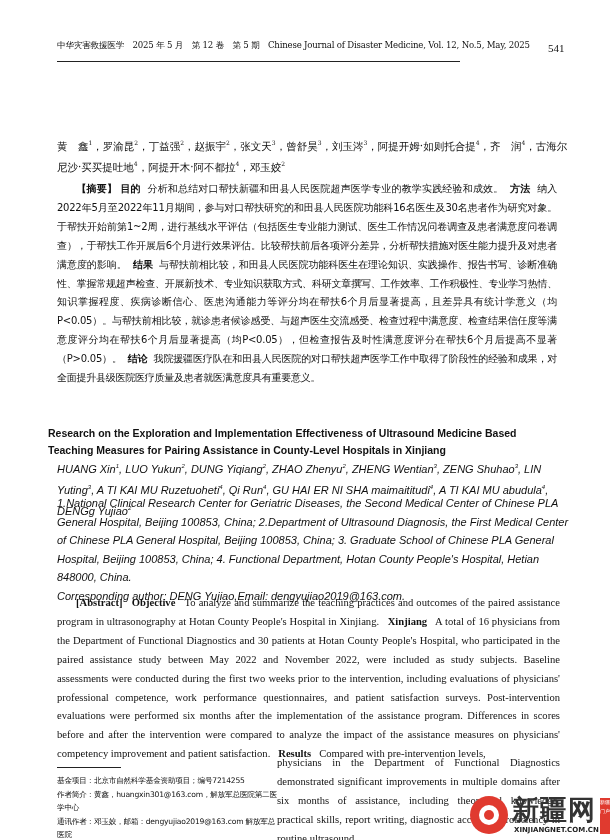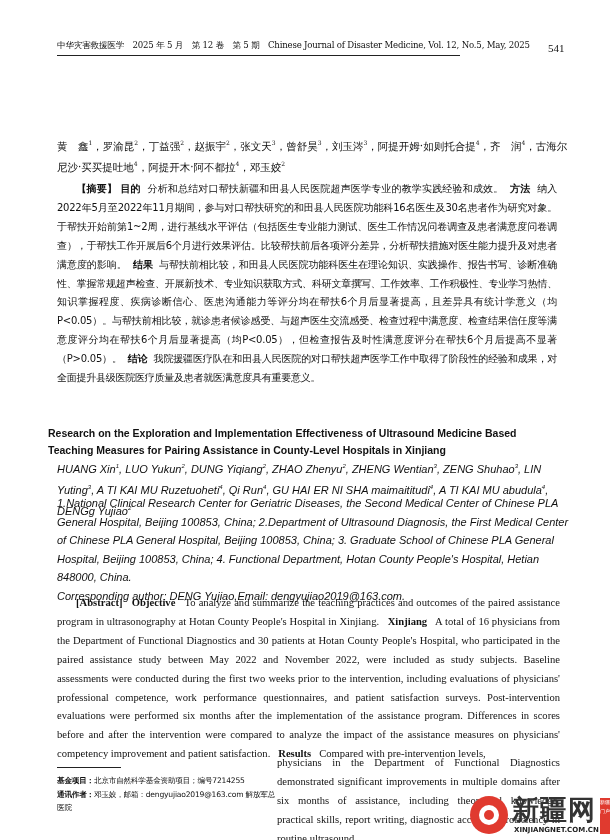--- a/index.html
+++ b/index.html
@@ -1,38 +1,38 @@
 <!DOCTYPE html>
 <html><head>
 <meta charset="utf-8">
 <style>
   html, body { margin:0; padding:0; background:#fff; }
   body { width:614px; height:840px; position:relative; overflow:hidden; color:#111; font-family:"DejaVu Serif", serif; }
   .page { position:absolute; left:0; top:0; width:614px; height:840px; }
-  .running-header { position:absolute; left:57px; top:40px; width:403px; font-size:8.6px; white-space:nowrap; border-bottom:1px solid #222; padding-bottom:3px; letter-spacing:-0.2px; }
+  .running-header { position:absolute; left:57px; top:40px; width:403px; font-size:8.6px; white-space:nowrap; border-bottom:1px solid #222; padding-bottom:9px; letter-spacing:-0.2px; }
   .page-number { position:absolute; left:548px; top:42px; font-size:11px; font-family:"Liberation Serif", serif; }
   .cn-title { position:absolute; left:57px; top:70px; width:510px; font-size:19.5px; font-weight:bold; line-height:29px; letter-spacing:0.2px; font-family:"DejaVu Serif", serif; }
   .cn-authors { position:absolute; left:57px; top:134px; width:520px; font-size:10.5px; line-height:18px; font-family:"DejaVu Serif", serif; }
   .cn-authors sup { font-size:6px; }
   .abstract-cn { position:absolute; left:57px; top:180px; width:500px; font-size:10px; line-height:18.9px; text-align:justify; font-family:"DejaVu Sans", sans-serif; letter-spacing:-0.25px; }
   .abstract-cn .lead { display:inline-block; width:19px; }
   .abstract-cn b { font-weight:bold; }
   .kw { position:absolute; left:74px; top:374px; font-size:10.2px; line-height:19px; font-family:"DejaVu Sans", sans-serif; }
   .kw b { font-weight:bold; }
   .en-title { position:absolute; left:48px; top:425px; width:515px; font-size:10.5px; font-weight:bold; line-height:17px; font-family:Liberation Sans, sans-serif; }
   .en-authors { position:absolute; left:57px; top:457px; width:520px; font-size:11px; font-style:italic; line-height:18.5px; font-family:"Liberation Sans", sans-serif; }
   .en-authors sup { font-size:6px; }
   .affil { position:absolute; left:57px; top:494px; width:520px; font-size:11px; font-style:italic; line-height:18.6px; font-family:"Liberation Sans", sans-serif; }
   .abstract-en { position:absolute; left:57px; top:594px; width:503px; font-size:10.6px; line-height:18.9px; text-align:justify; font-family:"Liberation Serif", serif; }
   .abstract-en .lead { display:inline-block; width:19px; }
   .abstract-en b { font-weight:bold; }
   .col-right { position:absolute; left:277px; top:754px; width:283px; font-size:10.6px; line-height:18.9px; text-align:justify; font-family:"Liberation Serif", serif; }
   .footnote-rule { position:absolute; left:57px; top:767px; width:64px; border-top:1px solid #222; }
   .footnotes { position:absolute; left:57px; top:774px; width:225px; font-size:7.6px; line-height:13.6px; font-family:"DejaVu Sans", sans-serif; letter-spacing:-0.2px; }
-  .footnotes .fn-label { font-weight:bold; }
+  .footnotes .fn-label { font-weight:normal; }
   .watermark { position:absolute; left:470px; top:792px; width:144px; height:48px; }
   .wm-logo { position:absolute; left:0; top:4px; width:38px; height:38px; border-radius:50%; background:#e03a2f; }
   .wm-logo::after { content:""; position:absolute; left:9px; top:9px; width:20px; height:20px; border-radius:50%; background:#fff; }
   .wm-logo::before { content:""; position:absolute; left:14px; top:14px; width:10px; height:10px; border-radius:50%; background:#e03a2f; z-index:2; }
   .wm-text { position:absolute; left:42px; top:0; font-size:27px; font-weight:bold; color:#333; font-family:"DejaVu Sans", sans-serif; letter-spacing:1px; }
   .wm-url { position:absolute; left:44px; top:34px; font-size:7px; color:#222; font-family:"DejaVu Sans", sans-serif; font-weight:bold; }
   .wm-tag { position:absolute; left:130px; top:6px; width:10px; height:36px; background:#e03a2f; color:#fff; font-size:5px; line-height:9px; text-align:center; font-family:"DejaVu Sans", sans-serif; }
 </style>
 </head>
 <body>
@@ -75,20 +75,21 @@
     <span>A total of 16 physicians from the Department of Functional Diagnostics and 30 patients at Hotan County People's Hospital, who participated in the paired assistance study between May 2022 and November 2022, were included as study subjects. Baseline assessments were conducted during the first two weeks prior to the intervention, including evaluations of physicians' professional competence, work performance questionnaires, and patient satisfaction surveys. Post-intervention evaluations were performed six months after the implementation of the assistance program. Differences in scores before and after the intervention were compared to analyze the impact of the assistance measures on physicians' competency improvement and patient satisfaction.</span>&nbsp;&nbsp;
     <b>Results</b>&nbsp;&nbsp;
     <span>Compared with pre-intervention levels,</span>
   </div>
 
   <div class="col-right">physicians in the Department of Functional Diagnostics demonstrated significant improvements in multiple domains after six months of assistance, including theoretical knowledge, practical skills, report writing, diagnostic accuracy, proficiency in routine ultrasound</div>
 
   <div class="footnote-rule"></div>
   <div class="footnotes">
     <div><span class="fn-label">基金项目：</span><span>北京市自然科学基金资助项目；编号7214255</span></div>
+    <div><span class="fn-label">作者简介：</span><span>黄鑫，huangxin301@163.com，解放军总医院第二医学中心</span></div>
     <div><span class="fn-label">通讯作者：</span><span>邓玉姣，邮箱：dengyujiao2019@163.com 解放军总医院</span></div>
   </div>
 
   <div class="watermark">
     <div class="wm-logo"></div>
     <div class="wm-text">新疆网</div>
     <div class="wm-url">XINJIANGNET.COM.CN</div>
     <div class="wm-tag">新疆门户</div>
   </div>
 

